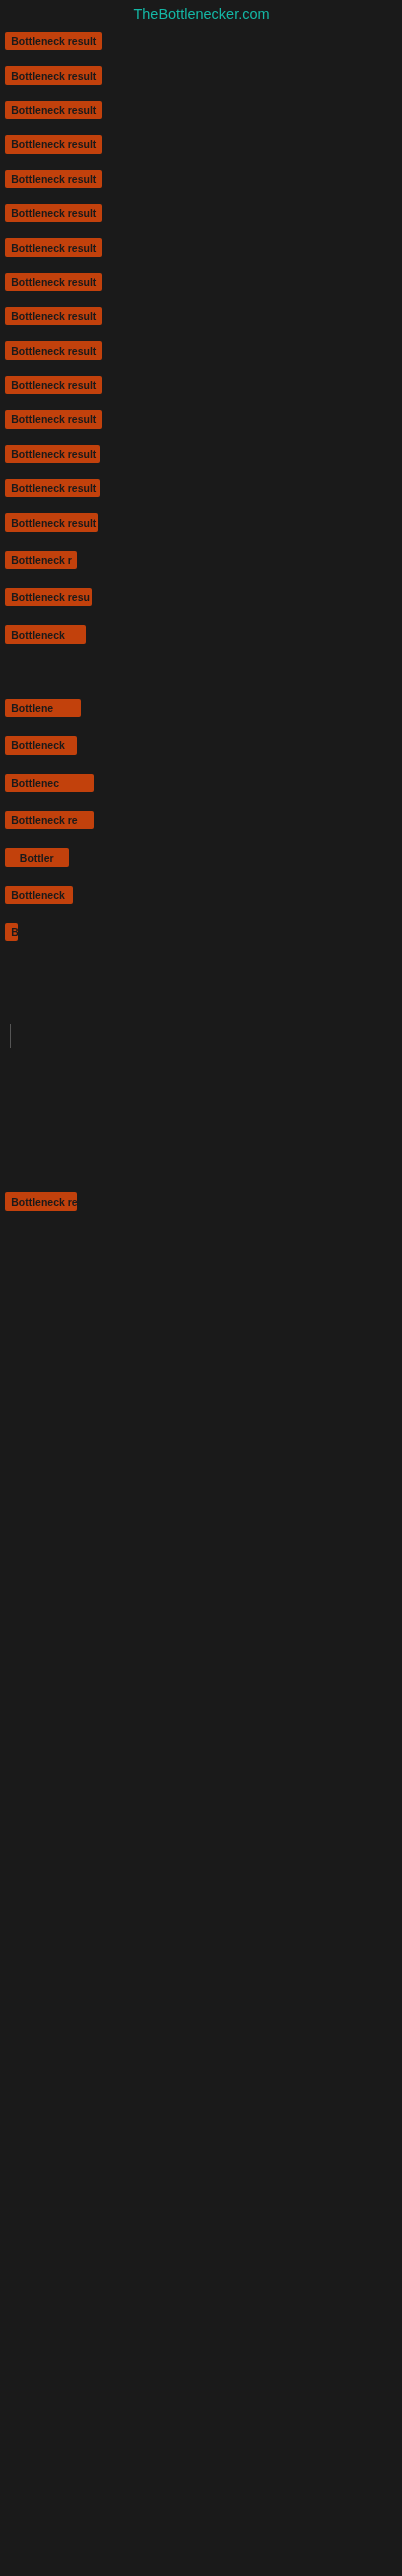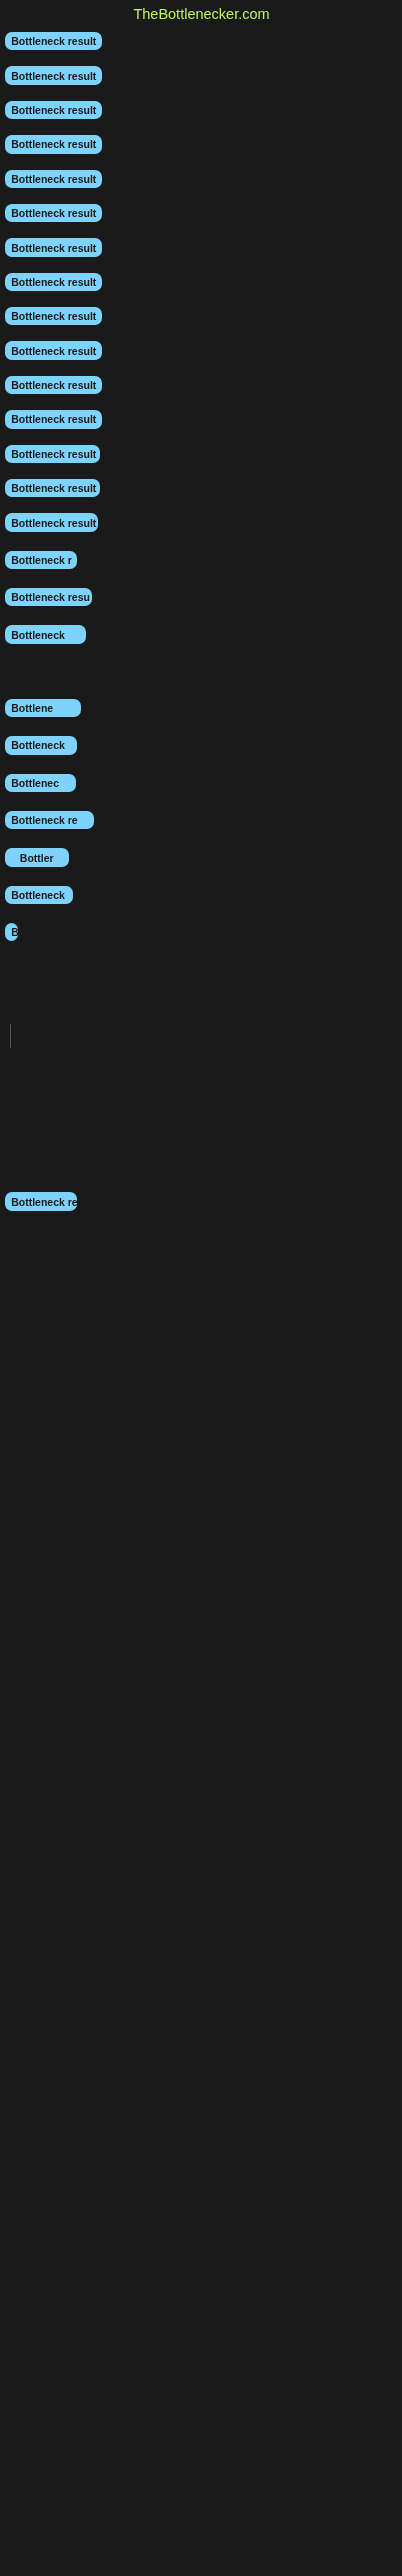--- a/index.html
+++ b/index.html
@@ -11,33 +11,33 @@
     body {
       width: 403px;
       min-height: 2576px;
       background-color: #1a1a1a;
       font-family: Arial, sans-serif;
       position: relative;
     }
 
     .site-title {
       text-align: center;
-      color: #bef264;
+      color: #14b8a6;
       font-size: 14.5px;
       padding: 6.4px 0 9.7px 0;
       font-weight: normal;
     }
 
     .bottleneck-label {
-      background-color: #7dd3fc;
+      background-color: #c2410c;
       color: #1a1a1a;
       font-size: 10.5px;
       font-weight: bold;
       padding: 3.2px 6.4px;
-      border-radius: 7px;
+      border-radius: 2px;
       white-space: nowrap;
       display: inline-block;
     }
 
     .items-container {
       padding: 0 0 0 1.6px;
       display: flex;
       flex-direction: column;
     }
 
@@ -60,21 +60,21 @@
     .row-11 .bottleneck-label { width: 97px; }
     .row-12 .bottleneck-label { width: 97px; }
     .row-13 .bottleneck-label { width: 95px; }
     .row-14 .bottleneck-label { width: 95px; }
     .row-15 .bottleneck-label { width: 93px; overflow: hidden; }
     .row-16 .bottleneck-label { width: 72px; overflow: hidden; }
     .row-17 .bottleneck-label { width: 87px; overflow: hidden; }
     .row-18 .bottleneck-label { width: 81px; overflow: hidden; }
     .row-19 .bottleneck-label { width: 76px; overflow: hidden; margin-top: 36px; }
     .row-20 .bottleneck-label { width: 72px; overflow: hidden; }
-    .row-21 .bottleneck-label { width: 71px; overflow: hidden; }
+    .row-21 .bottleneck-label { width: 89px; overflow: hidden; }
     .row-22 .bottleneck-label { width: 89px; overflow: hidden; }
     .row-23 .bottleneck-label { width: 64px; overflow: hidden; text-align: center; }
     .row-24 .bottleneck-label { width: 68px; overflow: hidden; }
     .row-25 .bottleneck-label { width: 28px; overflow: hidden; }
     .row-26 .bottleneck-label { width: 6.4px; overflow: hidden; }
     .row-35 .bottleneck-label { width: 72px; overflow: hidden; }
 
     .thin-line {
       width: 1.6px;
       height: 24px;

